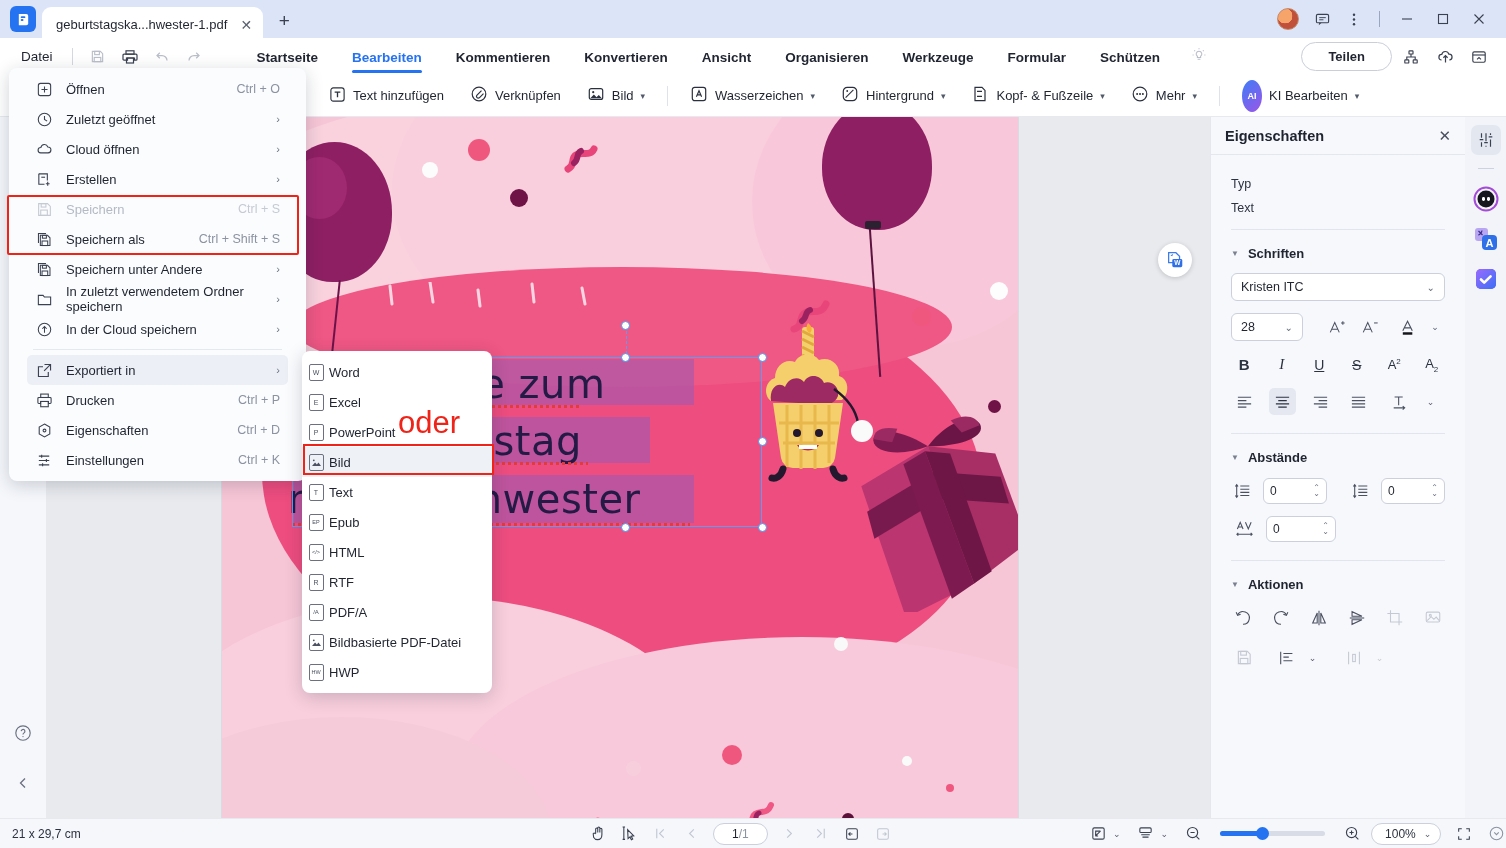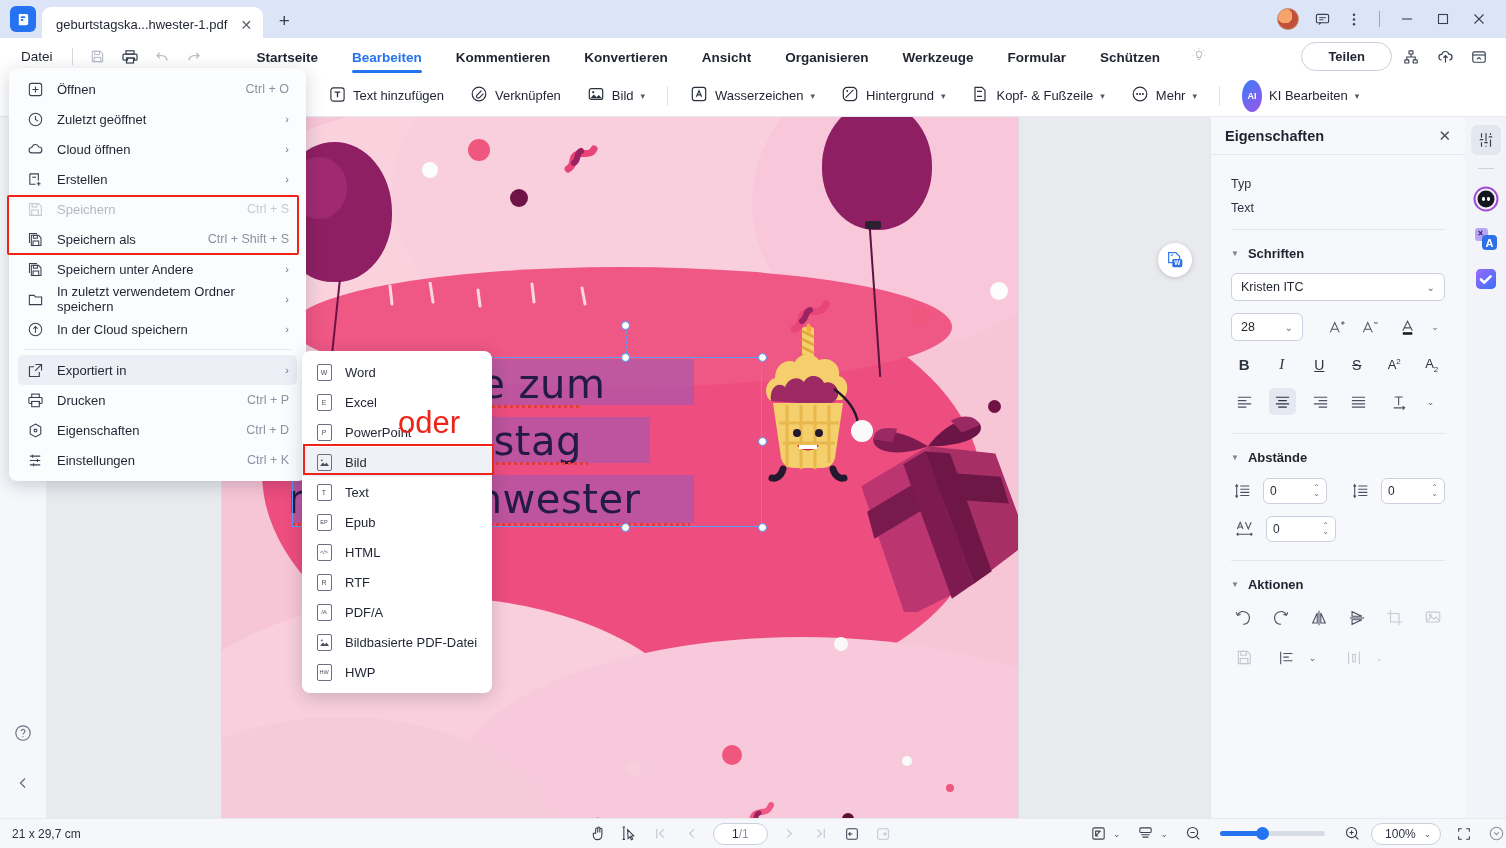--- a/index.html
+++ b/index.html
@@ -185,21 +185,21 @@
   .zfill{ position:absolute;left:0;top:0;height:5px;border-radius:3px;background:#2573f0;}
   .zknob{ position:absolute; width:13px;height:13px;border-radius:50%;
     background:#2573f0; top:-4px;}
   .zoombox{ border:1px solid #cbd0dc;border-radius:13px;background:#fff;
     padding:3px 9px 3px 13px; display:flex;align-items:center;gap:8px;font-size:12px;}
 
   
   #filemenu{
     position:absolute; left:9px; top:68px; width:297px;
     background:#fbfcfe; border-radius:8px;
-    box-shadow:0 4px 18px rgba(20,28,50,.20); padding:6px 4px 6px; z-index:40;
+    box-shadow:0 4px 18px rgba(20,28,50,.20); padding:6px 13px 6px; z-index:40;
   }
   .mi{ height:30px; display:flex; align-items:center; padding:0 13px 0 13px;
     gap:12px; font-size:13px; color:#1f2430; }
   .mi .mic{ width:19px;height:19px;display:flex;align-items:center;justify-content:center;
     color:#3a4150; flex:none;}
   .mi .mlbl{ flex:1; }
   .mi .msc{ color:#8b92a1; font-size:12.5px;}
   .mi .marr{ color:#6c7383; font-size:11px;}
   .mi.hov{ background:#eceff5; border-radius:5px; margin:0 5px; padding:0 8px;}
   .mi.dis{ color:#b4b9c4; }
@@ -207,22 +207,22 @@
   .m-hr{ height:1px; background:#e5e8ef; margin:5px 11px;}
   #redbox1{ position:absolute; left:7px; top:195px; width:292px; height:60px;
     border:2px solid #ef2318; border-radius:2px; z-index:42; }
 
   
   #submenu{
     position:absolute; left:302px; top:351px; width:190px;
     background:#fff; border-radius:8px;
     box-shadow:0 4px 18px rgba(20,28,50,.20); padding:6px 0; z-index:41;
   }
-  .si{ height:30px; display:flex; align-items:center; gap:12px;
-    padding:0 13px; font-size:13px; color:#1f2430;}
+  .si{ height:30px; display:flex; align-items:center; gap:4px;
+    padding:0 5px; font-size:13px; color:#1f2430;}
   .si .sic{ width:18px;height:18px;display:flex;align-items:center;justify-content:center;
     color:#4b5160; flex:none;}
   .si.hov{ background:#eef1f6; }
   #redbox2{ position:absolute; left:303px; top:444px; width:191px; height:31px;
     border:2px solid #ef2318; z-index:43;}
   #oder{ position:absolute; left:398px; top:405px; font-size:31px; color:#ef2318;
     font-family:"Liberation Sans", sans-serif; z-index:44;}
   .fileicon{ position:relative; width:15px; height:17px; border:1.3px solid #6a7080;
     border-radius:2px; display:flex;align-items:center;justify-content:center;
     font-size:7px; color:#4b5160; }

